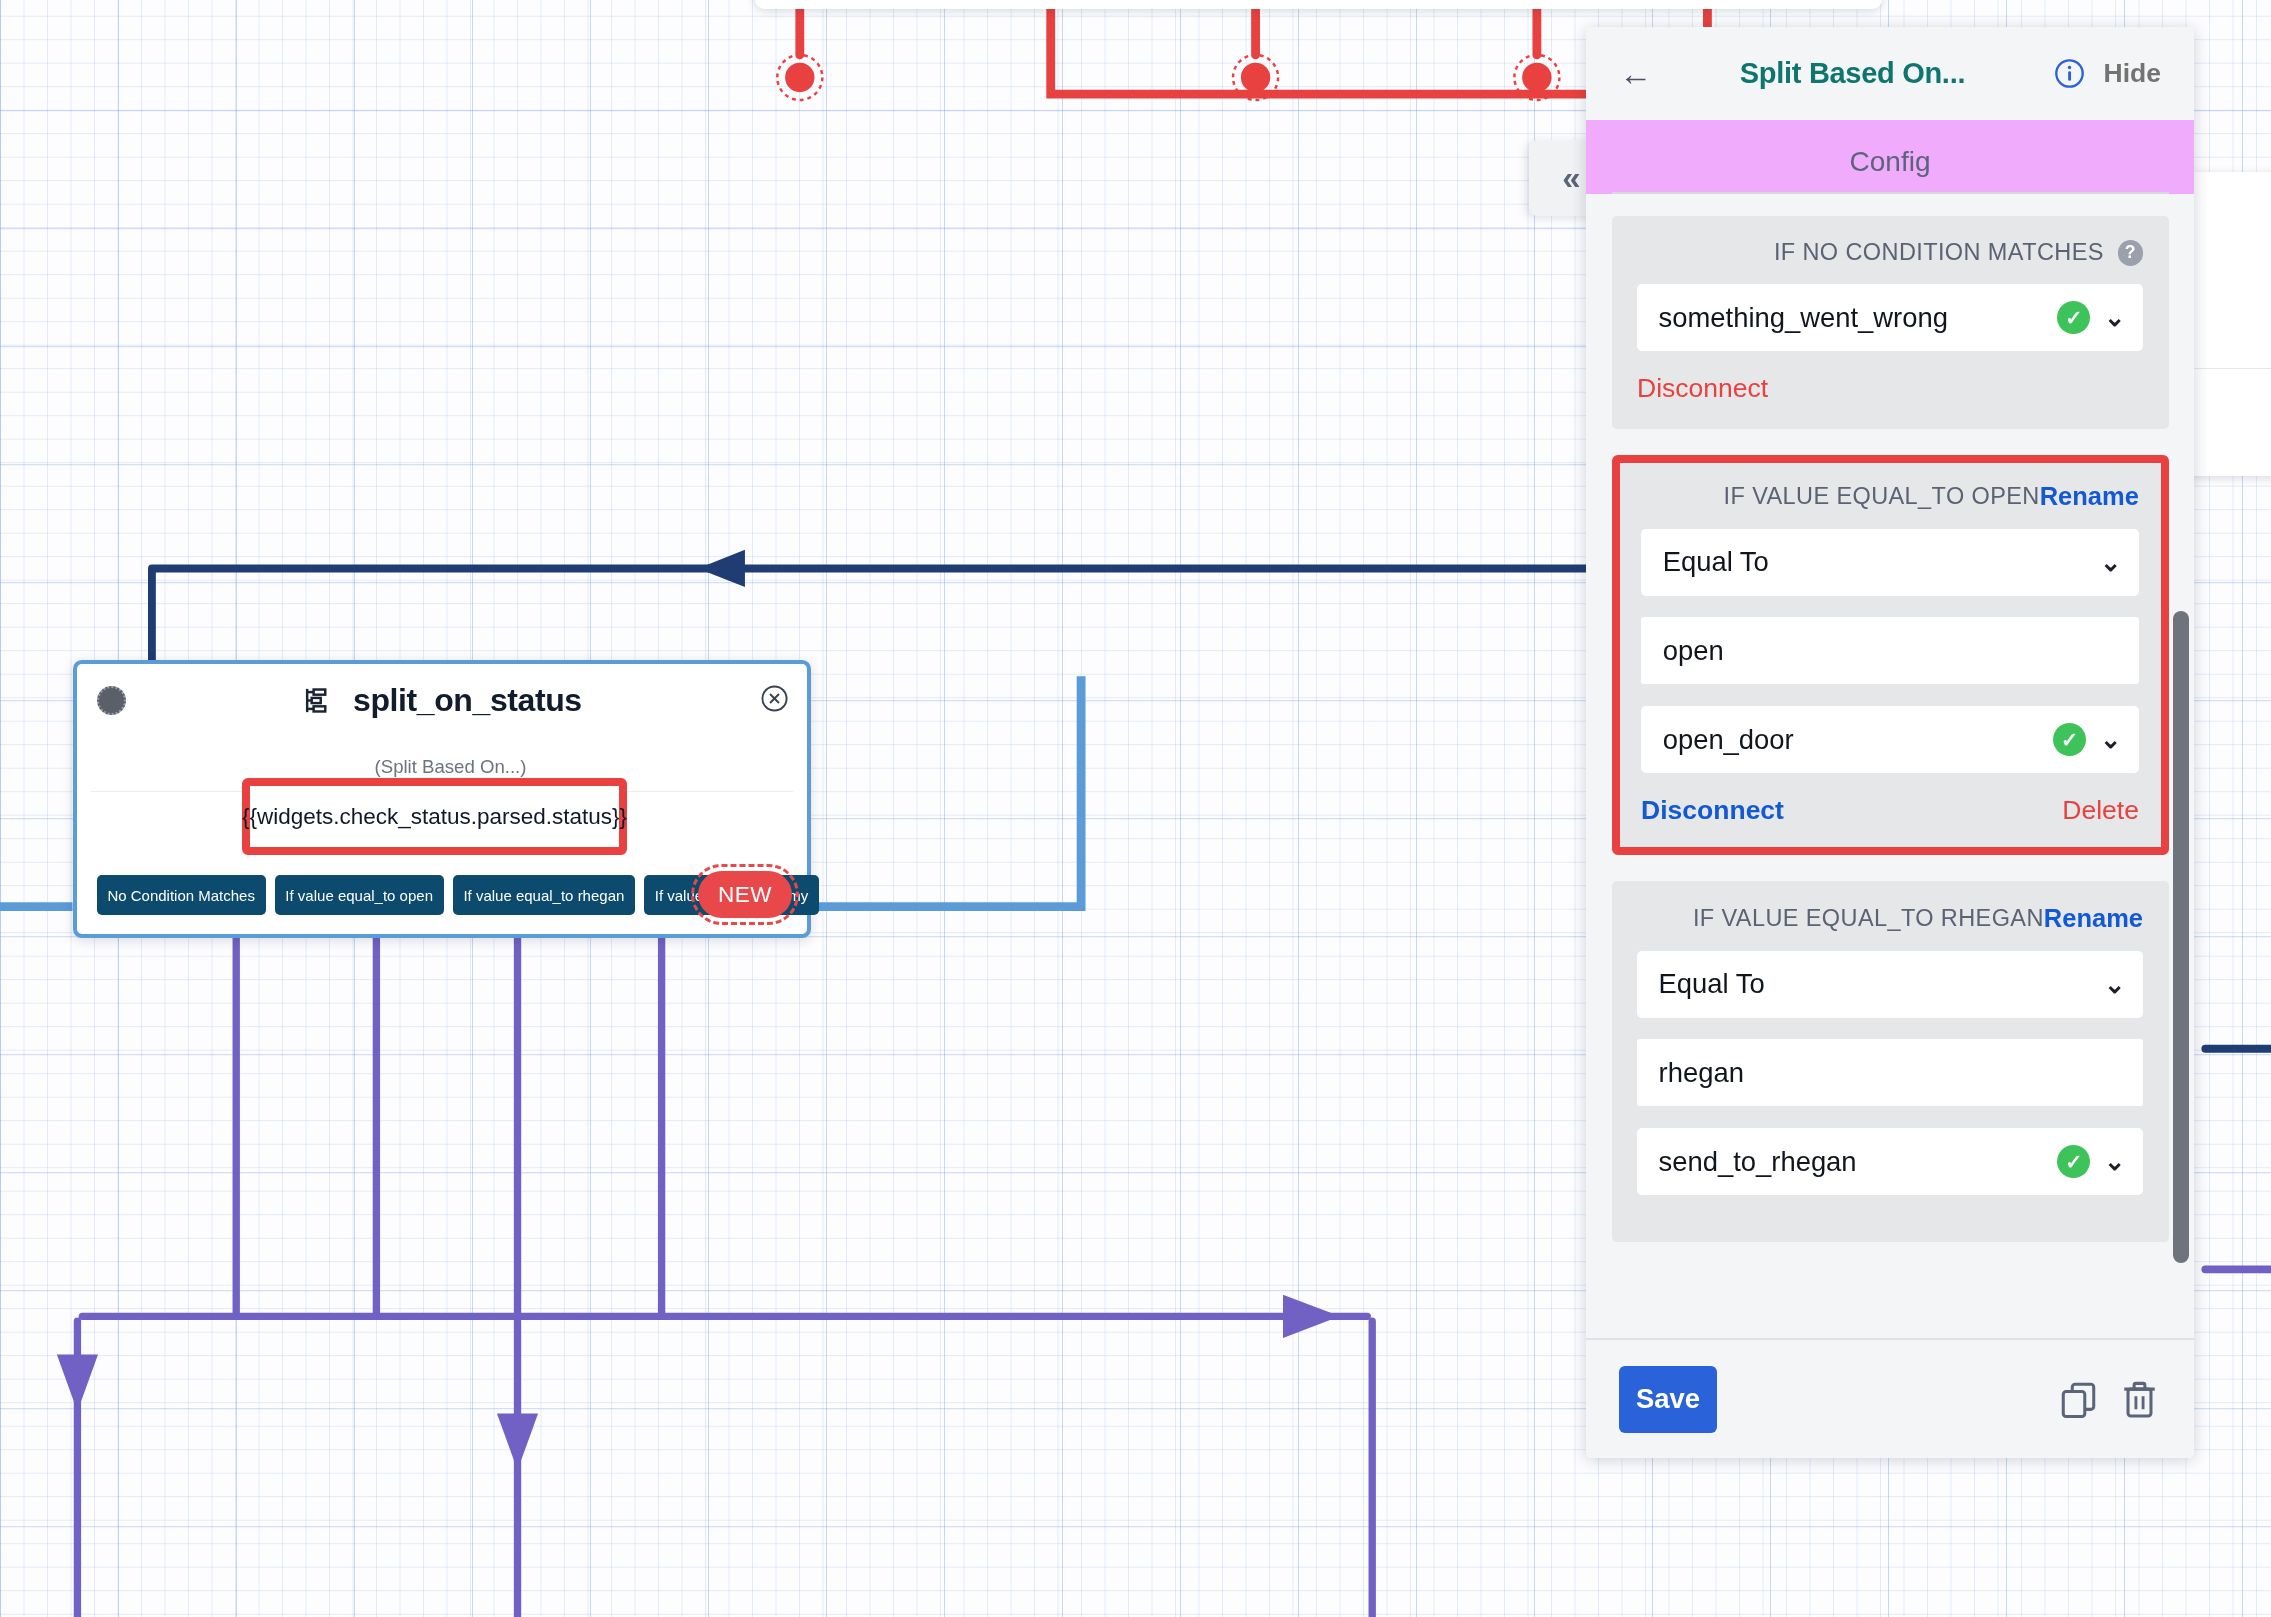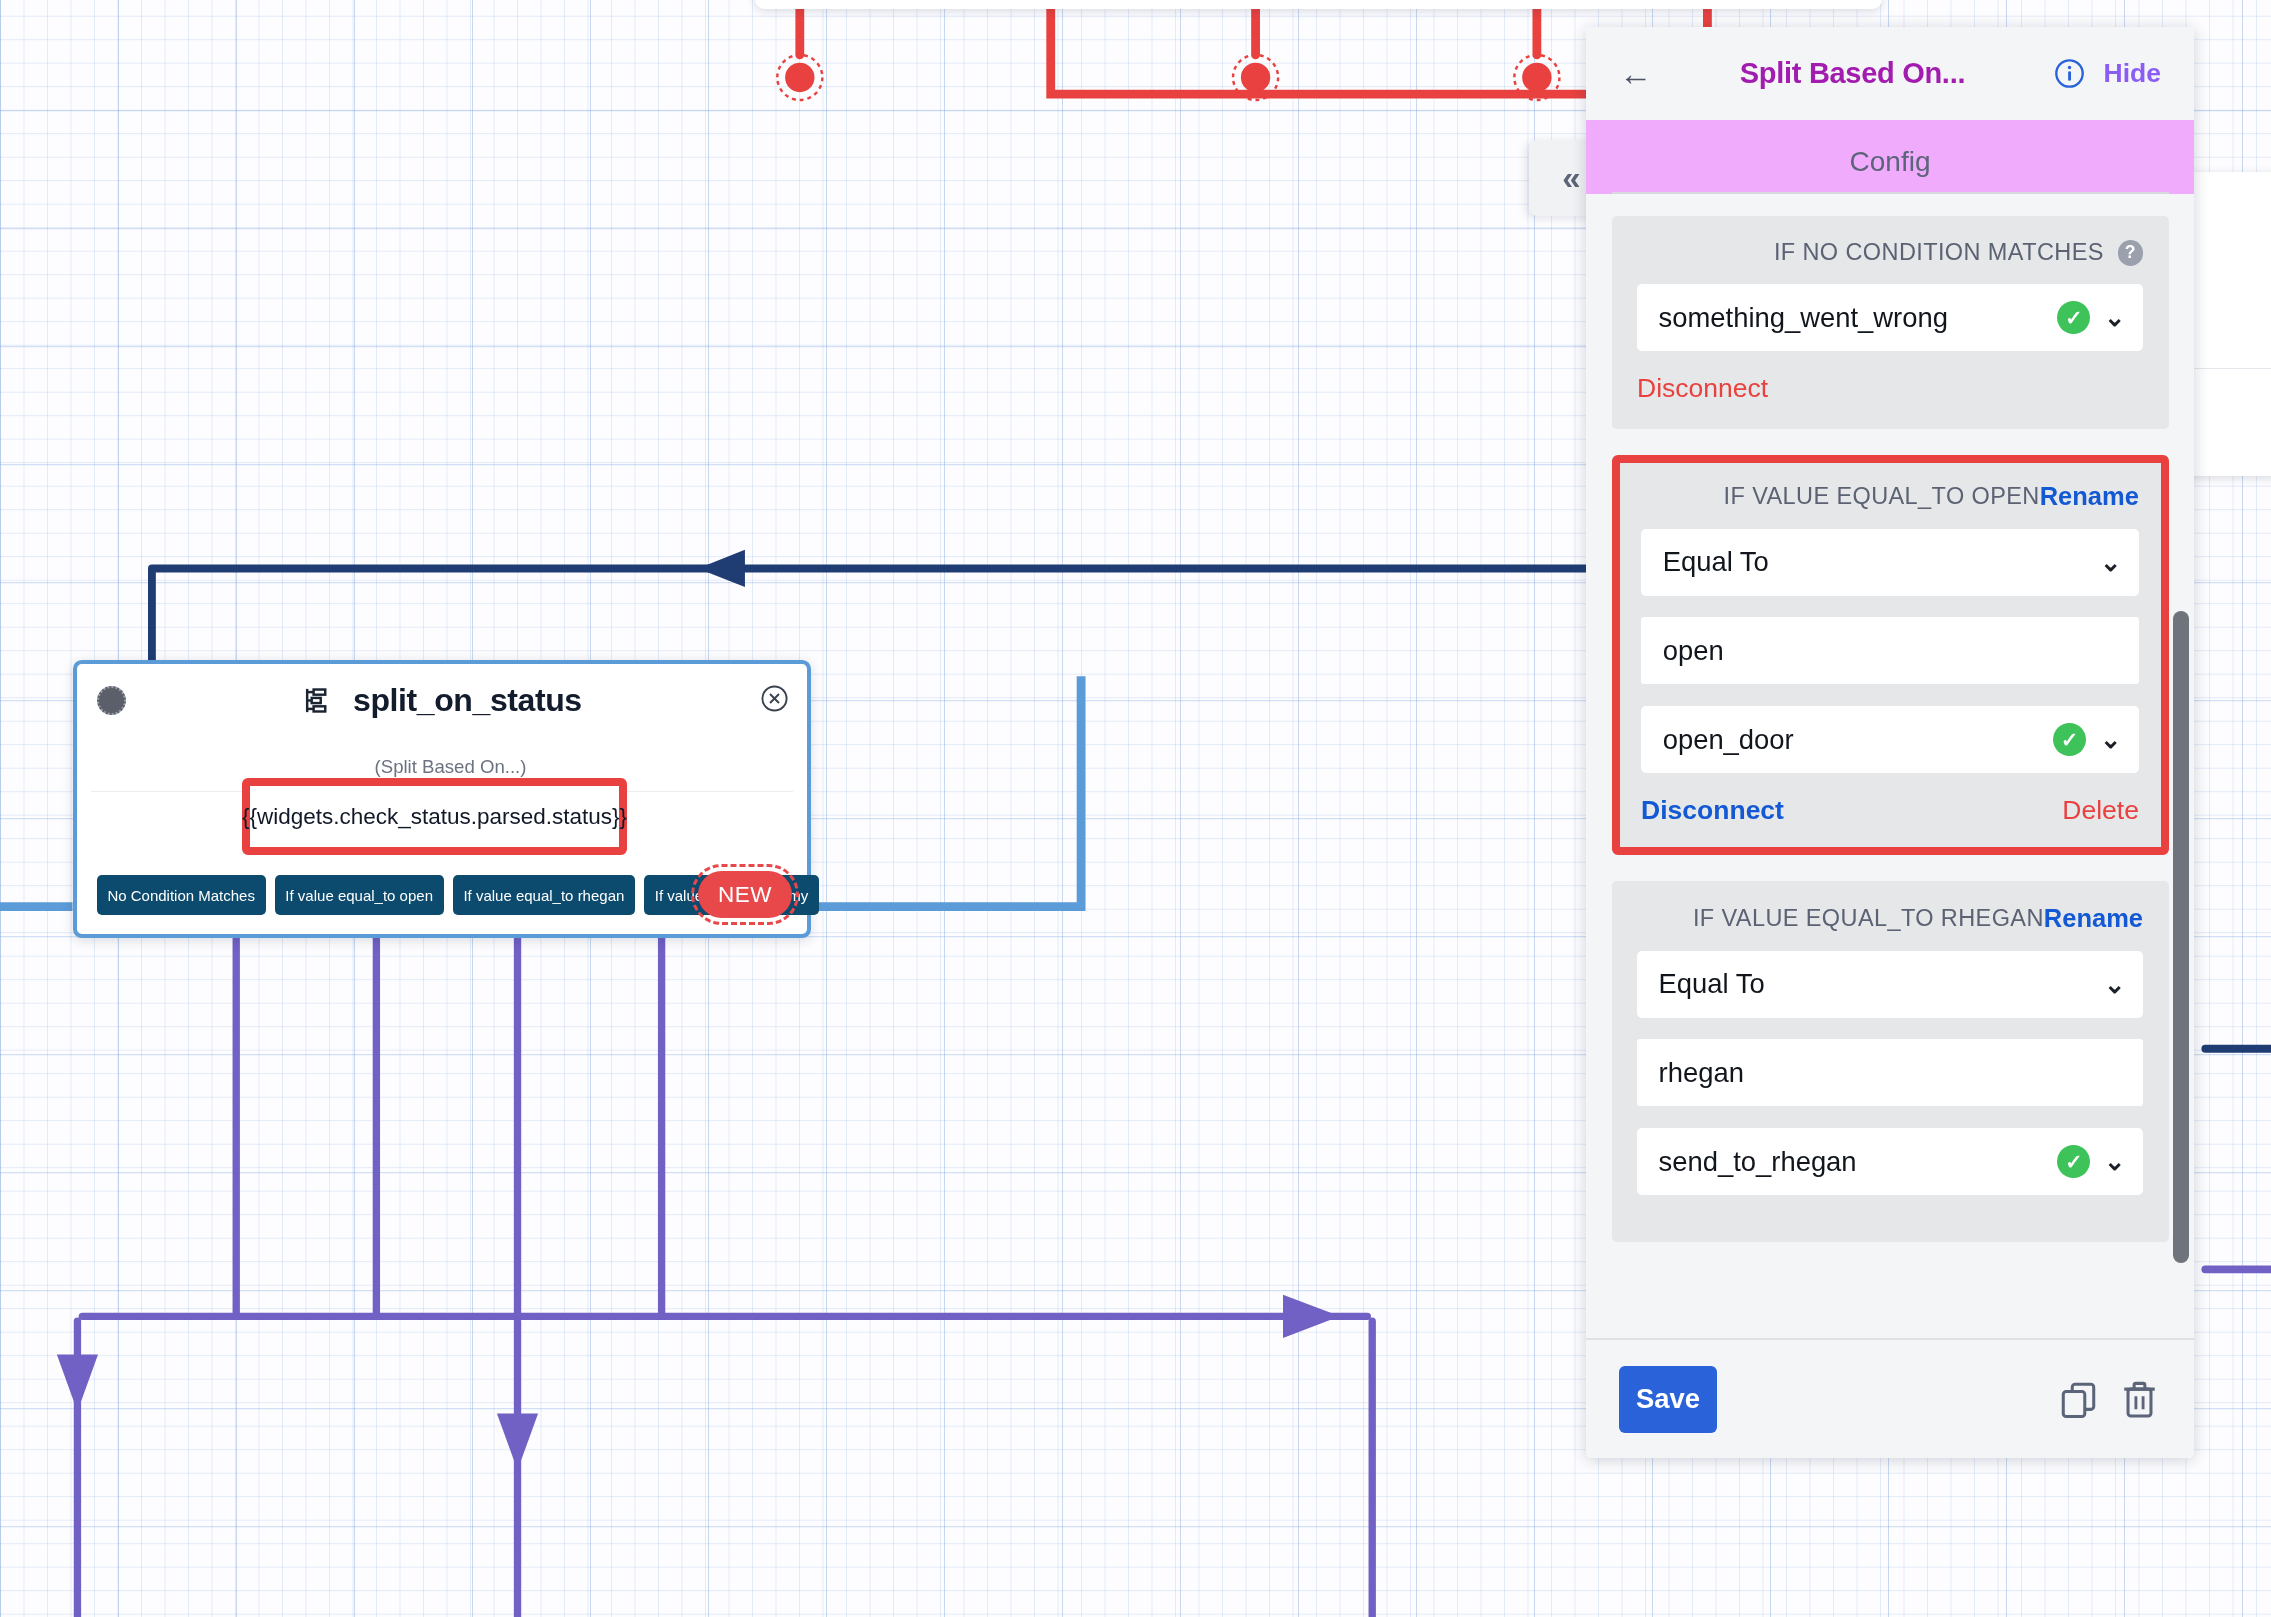--- a/index.html
+++ b/index.html
@@ -110,24 +110,24 @@
     display:flex;align-items:center;justify-content:center;
     color:#5b6478;font-size:33px;font-weight:700;letter-spacing:-2.9px;
   }
 
   .panel-header{
     height:93px;flex:0 0 auto;background:#f4f5f7;
     display:flex;align-items:center;padding:0 33px;gap:17.6px;
   }
   .panel-header .back{color:#4a5264;font-size:33px;line-height:1;cursor:pointer;}
   .panel-header .ptitle{
-    flex:1;text-align:center;font-size:29px;font-weight:700;color:#a21caf;
+    flex:1;text-align:center;font-size:29px;font-weight:700;color:#0f766e;
     letter-spacing:-0.3px;
   }
-  .panel-header .hide{color:#8b5cf6;font-size:26.5px;font-weight:700;}
+  .panel-header .hide{color:#737373;font-size:26.5px;font-weight:700;}
 
   .tabs{
     flex:0 0 auto;height:74px;display:flex;align-items:flex-end;
     padding:0 25.5px;background:#f0abfc;position:relative;
   }
   .tabs:after{
     content:"";position:absolute;left:25.5px;right:25.5px;bottom:0;height:2px;background:#d6d9de;
   }
   .tab{
     flex:1;height:65px;display:flex;align-items:center;justify-content:center;

